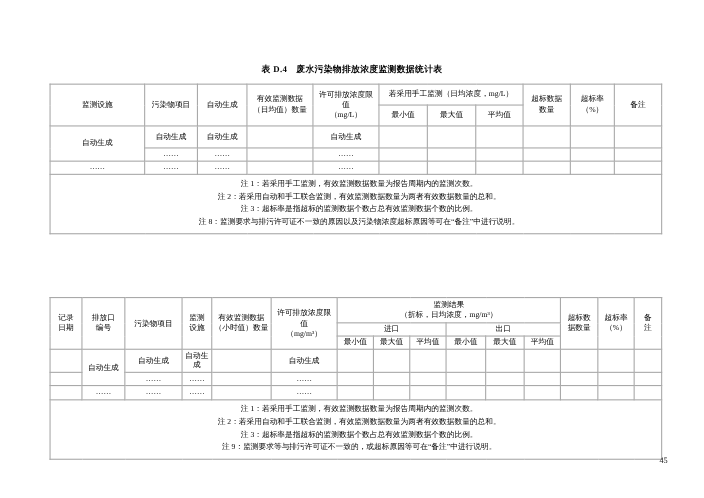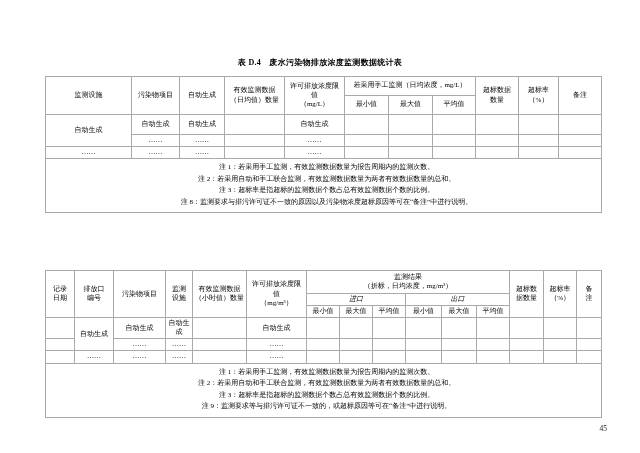--- a/index.html
+++ b/index.html
@@ -34,27 +34,27 @@
     border-top:1.5px solid #000;
     text-align:left; padding:3px 6px 4px 12px; white-space:normal;
   }
   .note-line { font-size:7px; line-height:11.5px; text-align:center; }
   .tbl-d4 tr.h1 { height:19px; }
   .tbl-d4 tr.h2 { height:19px; }
   .tbl-d4 tr.b1 { height:20px; }
   .tbl-d4 tr.b2 { height:10px; }
   .tbl-d4 tr.b3 { height:10px; }
   .tbl-d5 tr.h1 { height:23px; }
-  .tbl-d5 tr.h2 { height:11px;font-style:italic; }
+  .tbl-d5 tr.h2 { height:11px; }
   .tbl-d5 tr.h3 { height:11px; }
   .tbl-d5 tr.b1 { height:20px; }
   .tbl-d5 tr.b2 { height:9px; }
   .tbl-d5 tr.b3 { height:9px; }
   .page-num {
-    position:absolute; top:424px; right:33px;
+    position:absolute; top:414px; right:33px;
     font-size:7.5px; color:#222;
   }
 </style>
 </head>
 <body>
 
 <div class="page">
 
   <div class="tbl-title t1-title">表 D.4　废水污染物排放浓度监测数据统计表</div>
 

